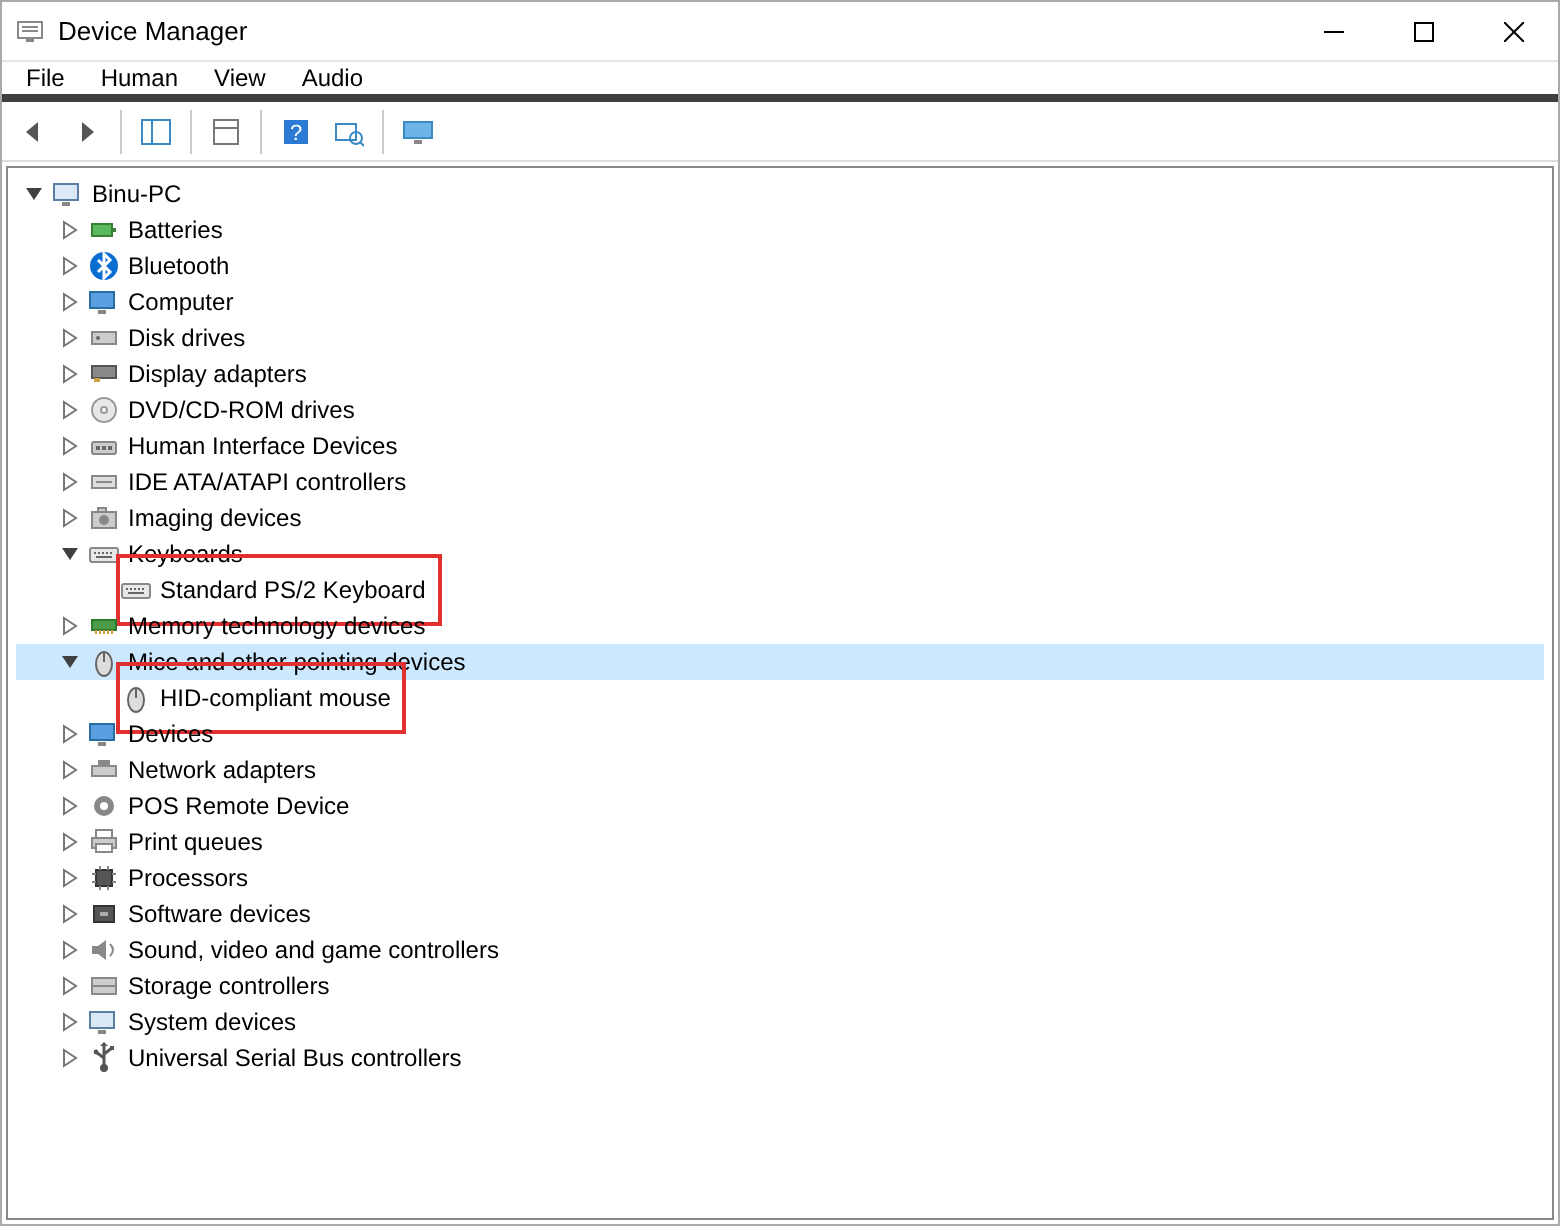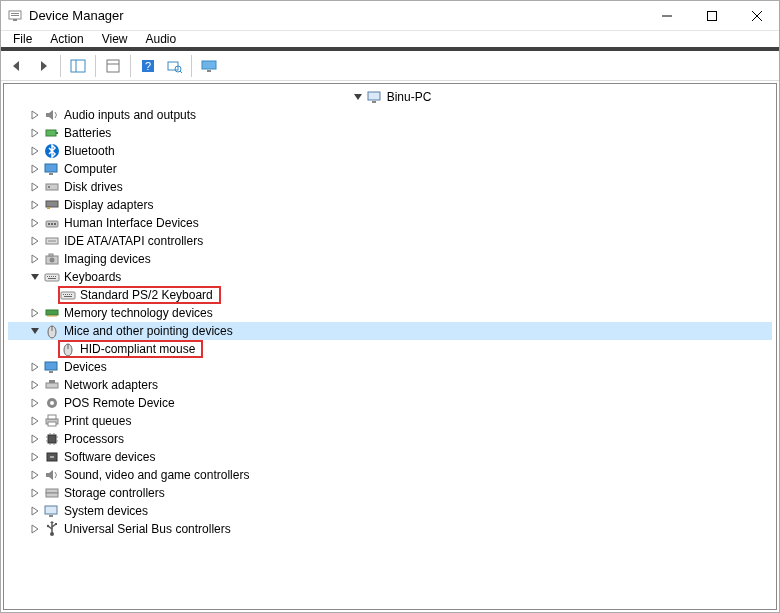--- a/index.html
+++ b/index.html
@@ -13,24 +13,24 @@
     .menubar { height: 20px; display:flex; align-items:center; padding: 0 4px; gap:2px; border-bottom: 4px solid #404040;}
     .menu-item { padding: 2px 8px; cursor:default; }
     .toolbar { height: 30px; display:flex; align-items:center; padding: 0 4px; gap:2px; border-bottom: 1px solid #ddd; }
     .tool-btn { width:24px; height:24px; display:flex; align-items:center; justify-content:center; border:1px solid transparent; }
     .tool-sep { width:1px; height:22px; background:#ccc; margin:0 3px;}
     .tree-pane { flex:1; overflow:auto; padding:4px 4px; border: 1px solid #888; margin:2px;}
     .tree-row { display:flex; align-items:center; height:18px; white-space:nowrap; cursor:default;}
     .tree-row.selected { background:#cce8ff; }
     .expander { width:14px; height:14px; display:inline-flex; align-items:center; justify-content:center; color:#666; font-size:10px; margin-right:2px;}
     .icon { width:16px; height:16px; display:inline-flex; align-items:center; justify-content:center; margin-right:4px;}
-    .indent-0 { padding-left: 2px; justify-content: center; }
+    .indent-0 { padding-left: 2px; }
     .indent-1 { padding-left: 20px; }
     .indent-2 { padding-left: 50px; }
-    .highlight-box { border: 2px solid #e03030; display:inline-flex; align-items:center; padding:0 6px 0 0; height:18px;}
+    .highlight-box { border: 2px solid #e03030; display:inline-flex; align-items:center; padding:0 6px 0 0; height:36px;}
     svg { display:block; }
   </style>
 </head>
 <body>
 
 <div class="window">
 
   <div class="titlebar">
     <span class="titlebar-icon">
       <svg width="16" height="16" viewBox="0 0 16 16">
@@ -56,21 +56,21 @@
           <svg width="10" height="10">
             <line x1="0" y1="0" x2="10" y2="10" stroke="#000" stroke-width="1"></line>
             <line x1="10" y1="0" x2="0" y2="10" stroke="#000" stroke-width="1"></line>
           </svg>
         </div>
     </div>
   </div>
 
   <div class="menubar">
     <span class="menu-item">File</span>
-    <span class="menu-item">Action</span>
+    <span class="menu-item">Human</span>
     <span class="menu-item">View</span>
     <span class="menu-item">Audio</span>
   </div>
 
   <div class="toolbar">
     <div class="tool-btn">
         <svg width="16" height="16" viewBox="0 0 16 16">
           <path d="M10 3 L4 8 L10 13 Z" fill="#555"></path>
         </svg>
       </div>
@@ -126,34 +126,20 @@
         </span>
       <span class="icon">
           <svg width="16" height="16" viewBox="0 0 16 16">
             <rect x="1" y="3" width="12" height="8" fill="#dbe9f7" stroke="#5a7fa3"></rect>
             <rect x="5" y="12" width="4" height="2" fill="#888"></rect>
           </svg>
         </span>
       <span>Binu-PC</span>
     </div>
 
-    <div class="tree-row indent-1">
-      <span class="expander">
-          <svg width="10" height="10">
-            <path d="M2 1 L8 5 L2 9 Z" fill="none" stroke="#777"></path>
-          </svg>
-        </span>
-      <span class="icon">
-          <svg width="16" height="16" viewBox="0 0 16 16">
-            <path d="M2 6 L5 6 L9 3 L9 13 L5 10 L2 10 Z" fill="#888"></path>
-            <path d="M11 5 Q14 8 11 11" fill="none" stroke="#888"></path>
-          </svg>
-        </span>
-      <span>Audio inputs and outputs</span>
-    </div>
 
     <div class="tree-row indent-1">
       <span class="expander">
           <svg width="10" height="10">
             <path d="M2 1 L8 5 L2 9 Z" fill="none" stroke="#777"></path>
           </svg>
         </span>
       <span class="icon">
           <svg width="16" height="16" viewBox="0 0 16 16">
             <rect x="2" y="5" width="10" height="6" fill="#5cb85c" stroke="#378037"></rect>
@@ -216,20 +202,34 @@
         </span>
       <span class="icon">
           <svg width="16" height="16" viewBox="0 0 16 16">
             <rect x="2" y="4" width="12" height="6" fill="#888" stroke="#555"></rect>
             <rect x="3" y="10" width="3" height="2" fill="#cfa040"></rect>
           </svg>
         </span>
       <span>Display adapters</span>
     </div>
 
+    <div class="tree-row indent-1">
+      <span class="expander">
+          <svg width="10" height="10">
+            <path d="M2 1 L8 5 L2 9 Z" fill="none" stroke="#777"></path>
+          </svg>
+        </span>
+      <span class="icon">
+          <svg width="16" height="16" viewBox="0 0 16 16">
+            <circle cx="8" cy="8" r="6" fill="#e8e8e8" stroke="#999"></circle>
+            <circle cx="8" cy="8" r="1.5" fill="#fff" stroke="#999"></circle>
+          </svg>
+        </span>
+      <span>DVD/CD-ROM drives</span>
+    </div>
 
     <div class="tree-row indent-1">
       <span class="expander">
           <svg width="10" height="10">
             <path d="M2 1 L8 5 L2 9 Z" fill="none" stroke="#777"></path>
           </svg>
         </span>
       <span class="icon">
           <svg width="16" height="16" viewBox="0 0 16 16">
             <rect x="2" y="6" width="12" height="6" rx="1" fill="#ccc" stroke="#888"></rect>

